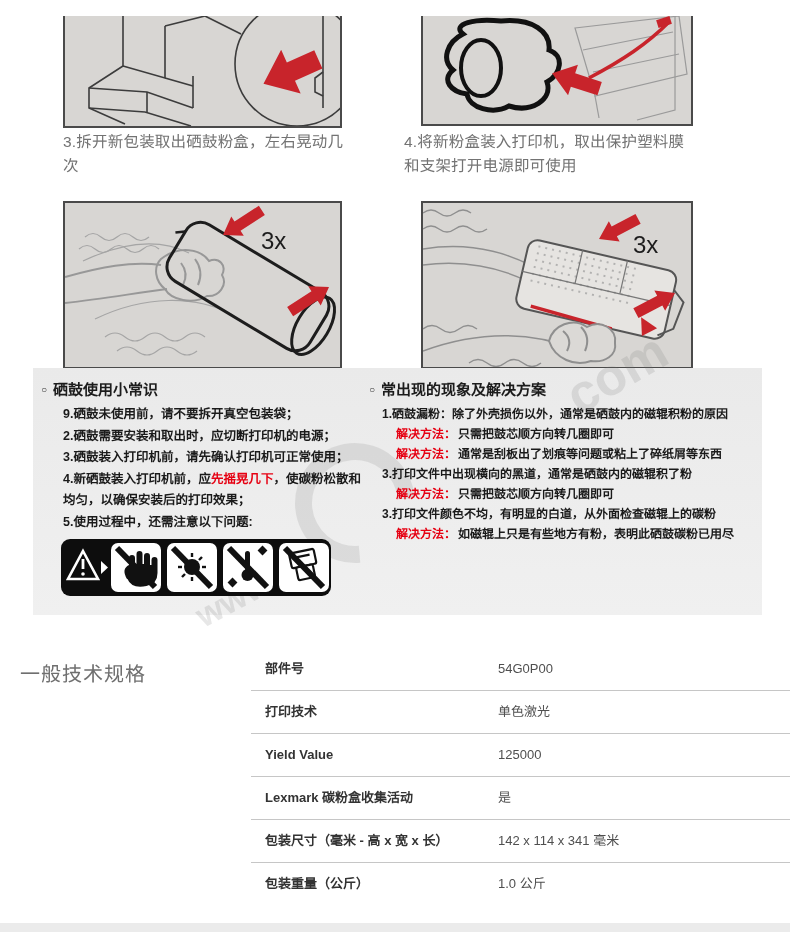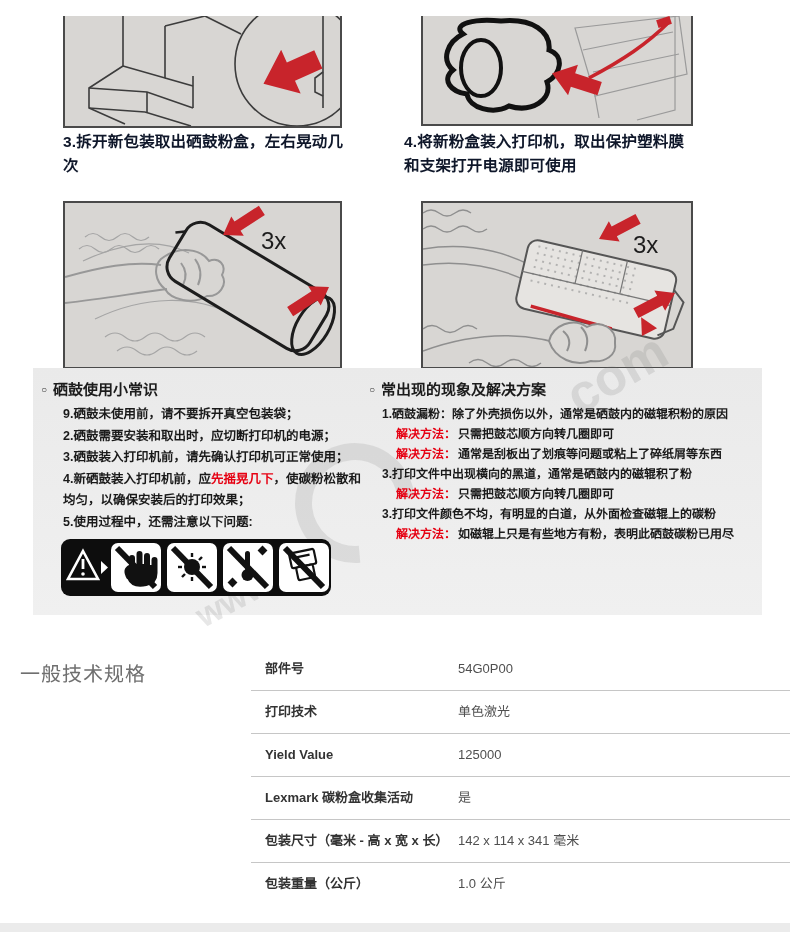--- a/index.html
+++ b/index.html
@@ -14,23 +14,22 @@
     background:#d8d6d3;
     border:2px solid #4a4a4a;
     box-sizing:border-box;
     overflow:hidden;
     margin-top:16px;
   }
   .illus.cropped-top{border-top:none;}
   .illus svg{display:block;}
   
   .caption{
-    font-size:15.5px;line-height:24px;color:#0f172a;
+    font-size:15.5px;line-height:24px;color:#737373;
     letter-spacing:0.2px;
-    font-weight:bold;
   }
   
   .tips-panel{
     left:33px;top:368px;width:729px;height:247px;
     background:linear-gradient(180deg,#eaeaea,#f0f0f0);
   }
   .tips-title{
     font-size:15px;font-weight:700;color:#1c1c1c;white-space:nowrap;
   }
   .tips-title .dot{
@@ -52,21 +51,21 @@
   
   .spec-title{font-size:20px;color:#6f6f6f;letter-spacing:1px;}
   .spec-table{left:251px;top:648px;width:539px;}
   .spec-row{
     display:flex;align-items:flex-start;
     padding:11px 0 12px 14px;border-bottom:1px solid #c6c6c6;
     box-sizing:border-box;
   }
   .spec-row:last-child{border-bottom:none;}
   .spec-label{width:193px;flex:0 0 193px;font-size:13px;font-weight:700;color:#333;line-height:19px;}
-  .spec-value{font-size:13px;color:#4f4f4f;line-height:19px;}
+  .spec-value{font-size:13px;color:#4f4f4f;line-height:19px;margin-left:40px;}
   .footer-band{left:0;top:923px;width:790px;height:9px;background:#ebebeb;}
   text.shake{font-size:24px;fill:#1d1d1d;font-weight:400;font-family:"Liberation Sans",sans-serif;}
 </style>
 </head>
 <body>
 
 <div id="page">
 
   <div class="abs illus cropped-top" style="left:63px;top:0;width:279px;height:112px;">
     <svg width="275" height="110" viewBox="0 0 275 110">

